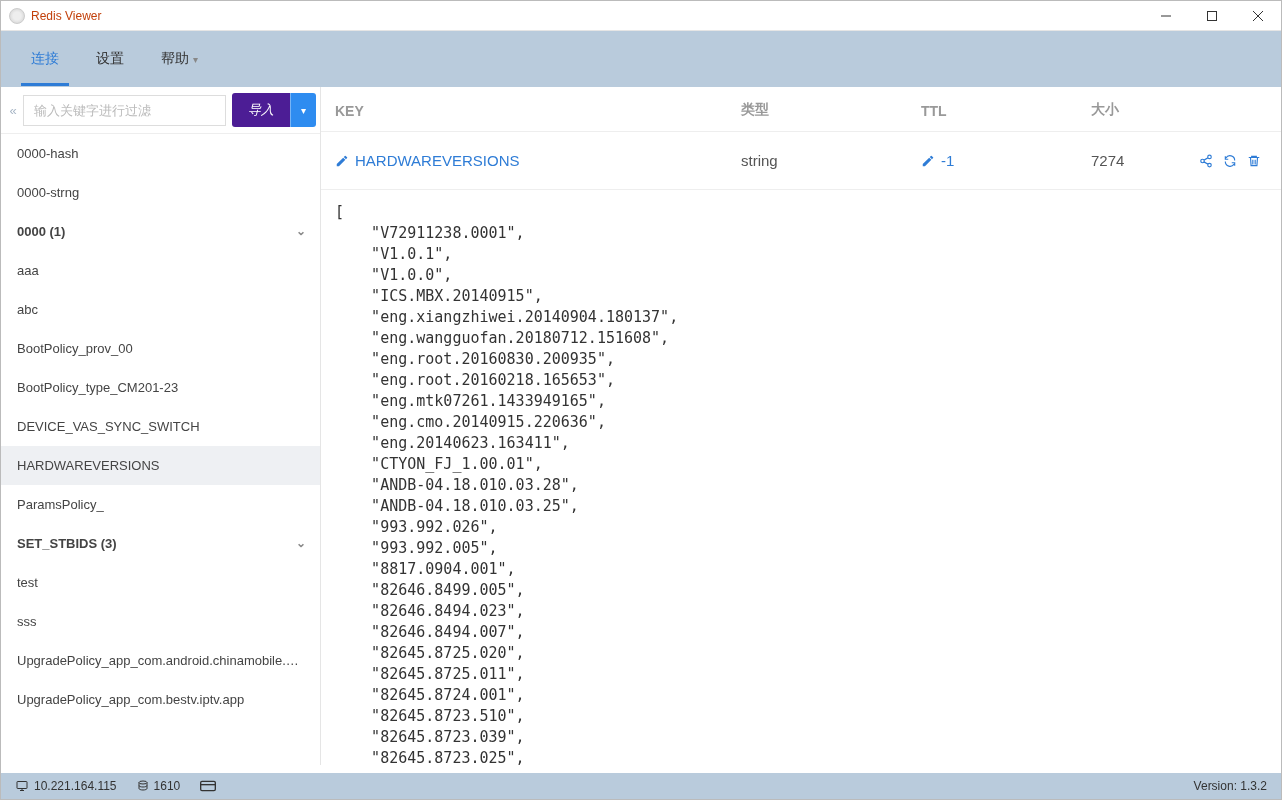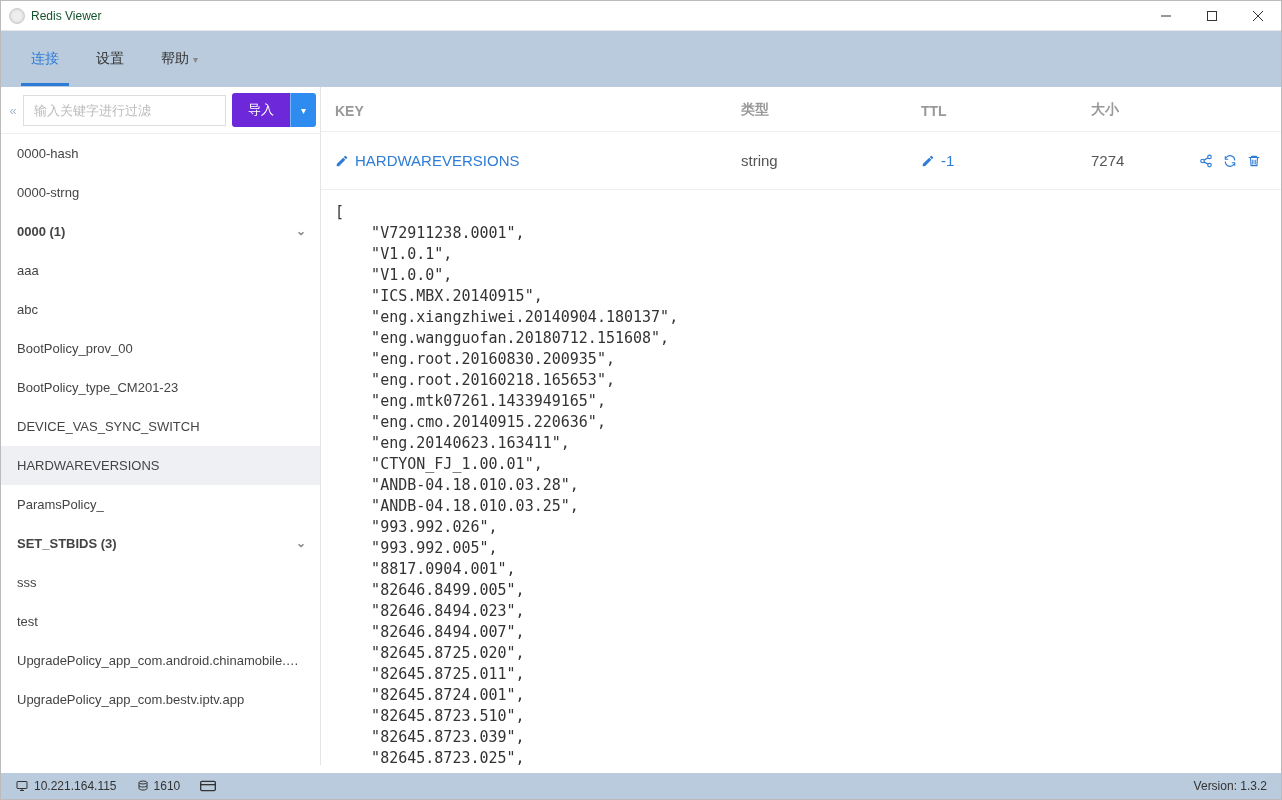--- a/index.html
+++ b/index.html
@@ -1,39 +1,39 @@
 <!DOCTYPE html>
 <html><head>
 <meta charset="utf-8">
 <style>
   * { margin: 0; padding: 0; box-sizing: border-box; }
   body { font-family: "Microsoft YaHei", Arial, sans-serif; font-size: 13px; color: #333; background: #fff; overflow: hidden; }
   .window { width: 1282px; height: 800px; display: flex; flex-direction: column; border: 1px solid #bbb; }
   
   .titlebar { height: 30px; display: flex; align-items: center; padding: 0 0 0 8px; background: #fff; border-bottom: 1px solid #e5e5e5; }
   .title-icon { width: 16px; height: 16px; border: 1px solid #ccc; border-radius: 50%; margin-right: 6px; background: radial-gradient(circle,#eee 40%,#ccc); }
-  .titlebar-text { flex: 1; font-size: 12px; color: #14532d; }
+  .titlebar-text { flex: 1; font-size: 12px; color: #c2410c; }
   .win-controls { display: flex; }
   .win-btn { width: 46px; height: 30px; display: flex; align-items: center; justify-content: center; font-size: 13px; color: #333; cursor: pointer; }
   
   .menubar { height: 56px; background: #b9cbdc; display: flex; align-items: center; padding: 0 20px; gap: 17px; }
   .menu-item { padding: 18px 10px; font-size: 14px; color: #333; cursor: pointer; position: relative; }
   .menu-item.active { color: #2e7cd6; }
   .menu-item.active::after { content:""; position:absolute; left:0; right:0; bottom:0; height:3px; background:#2e7cd6; }
   .menu-caret { margin-left: 4px; font-size: 10px; color: #888; }
   
   .body { flex: 1; display: flex; min-height: 0; }
   
   .sidebar { width: 320px; border-right: 1px solid #e5e5e5; display: flex; flex-direction: column; min-height: 0; }
   .sidebar-top { display: flex; align-items: center; padding: 6px 0 6px 2px; border-bottom: 1px solid #eee; }
   .collapse-btn { width: 20px; text-align: center; color: #a8b6c6; cursor: pointer; font-size: 13px; }
   .search-input { flex: 1; border: 1px solid #ddd; padding: 7px 10px; font-size: 13px; color: #3b82f6; outline: none; margin-right: 6px; }
   .search-input::placeholder { color: #bbb; }
   .import-btn-group { display: flex; margin-right: 4px; }
-  .import-btn { background: #6d28d9; color: #fff; border: none; padding: 8px 16px; font-size: 13px; cursor: pointer; border-radius: 3px 0 0 3px; }
+  .import-btn { background: #4c1d95; color: #fff; border: none; padding: 8px 16px; font-size: 13px; cursor: pointer; border-radius: 3px 0 0 3px; font-style: italic; }
   .import-dd { background: #2e8cf0; color: #fff; border: none; border-left: 1px solid rgba(255,255,255,.35); padding: 8px 10px; cursor: pointer; border-radius: 0 3px 3px 0; font-size:10px;}
   .key-list { flex: 1; overflow-y: auto; }
   .key-item { padding: 12px 16px; font-size: 13px; color: #444; cursor: pointer; white-space: nowrap; overflow: hidden; text-overflow: ellipsis; position: relative; }
   .key-item.selected { background: #eef0f3; }
   .key-item.group { font-weight: bold; }
   .key-item .expand { position: absolute; right: 14px; top: 12px; color: #888; font-size: 12px; }
   
   .main { flex: 1; display: flex; flex-direction: column; min-width: 0; }
   .header-row { display: flex; align-items: flex-end; padding: 14px 20px 12px 14px; border-bottom: 1px solid #eee; color: #999; font-size: 14px; font-weight: bold; }
   .data-row { display: flex; align-items: center; padding: 20px 20px 20px 14px; border-bottom: 1px solid #eee; color: #2e7cd6; font-size: 15px; }
@@ -102,22 +102,22 @@
           <div class="key-item"><span>0000-strng</span></div>
           <div class="key-item group"><span>0000 (1)</span><span class="expand">⌄</span></div>
           <div class="key-item"><span>aaa</span></div>
           <div class="key-item"><span>abc</span></div>
           <div class="key-item"><span>BootPolicy_prov_00</span></div>
           <div class="key-item"><span>BootPolicy_type_CM201-23</span></div>
           <div class="key-item"><span>DEVICE_VAS_SYNC_SWITCH</span></div>
           <div class="key-item selected"><span>HARDWAREVERSIONS</span></div>
           <div class="key-item"><span>ParamsPolicy_</span></div>
           <div class="key-item group"><span>SET_STBIDS (3)</span><span class="expand">⌄</span></div>
+          <div class="key-item"><span>test</span></div>
           <div class="key-item"><span>sss</span></div>
-          <div class="key-item"><span>test</span></div>
           <div class="key-item"><span>UpgradePolicy_app_com.android.chinamobile.mi...</span></div>
           <div class="key-item"><span>UpgradePolicy_app_com.bestv.iptv.app</span></div>
         </div>
     </div>
 
     <div class="main">
       <div class="header-row">
         <div class="col-key">KEY</div>
         <div class="col-type">类型</div>
         <div class="col-ttl">TTL</div>

